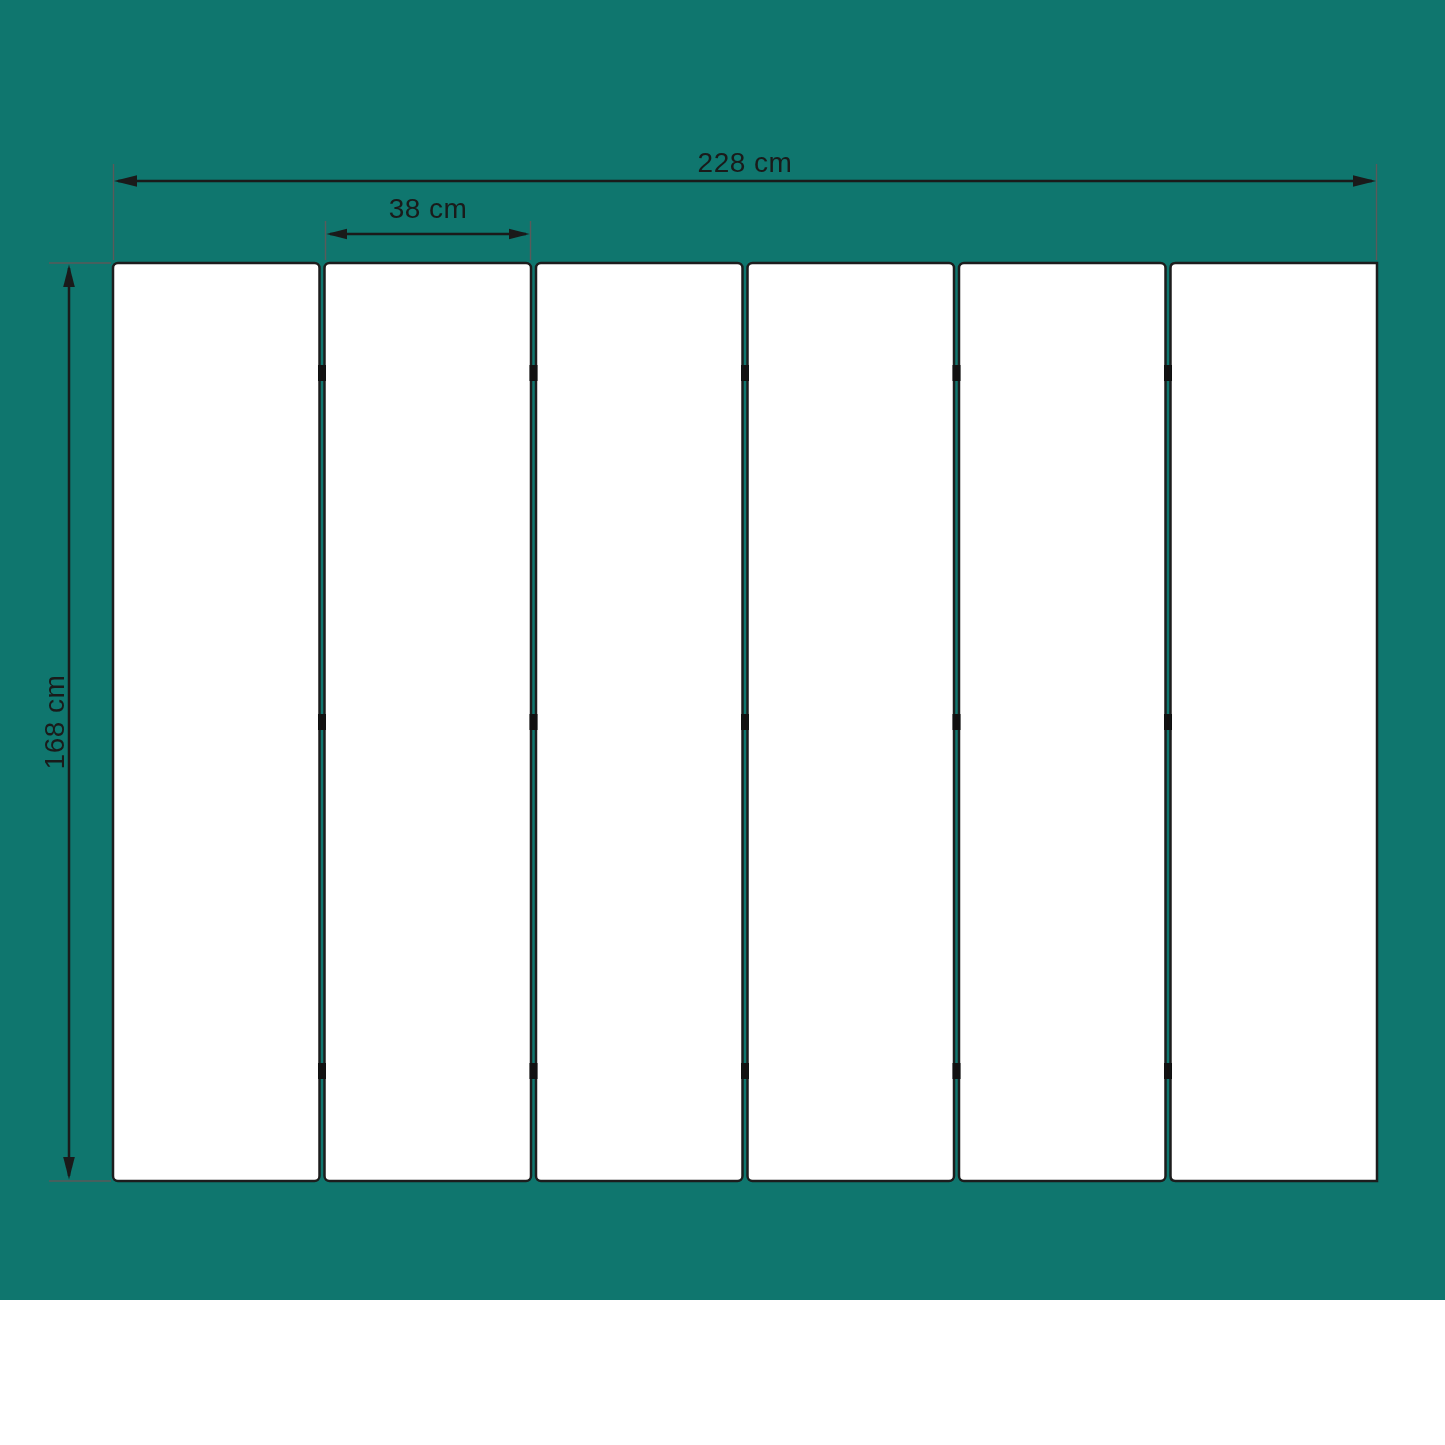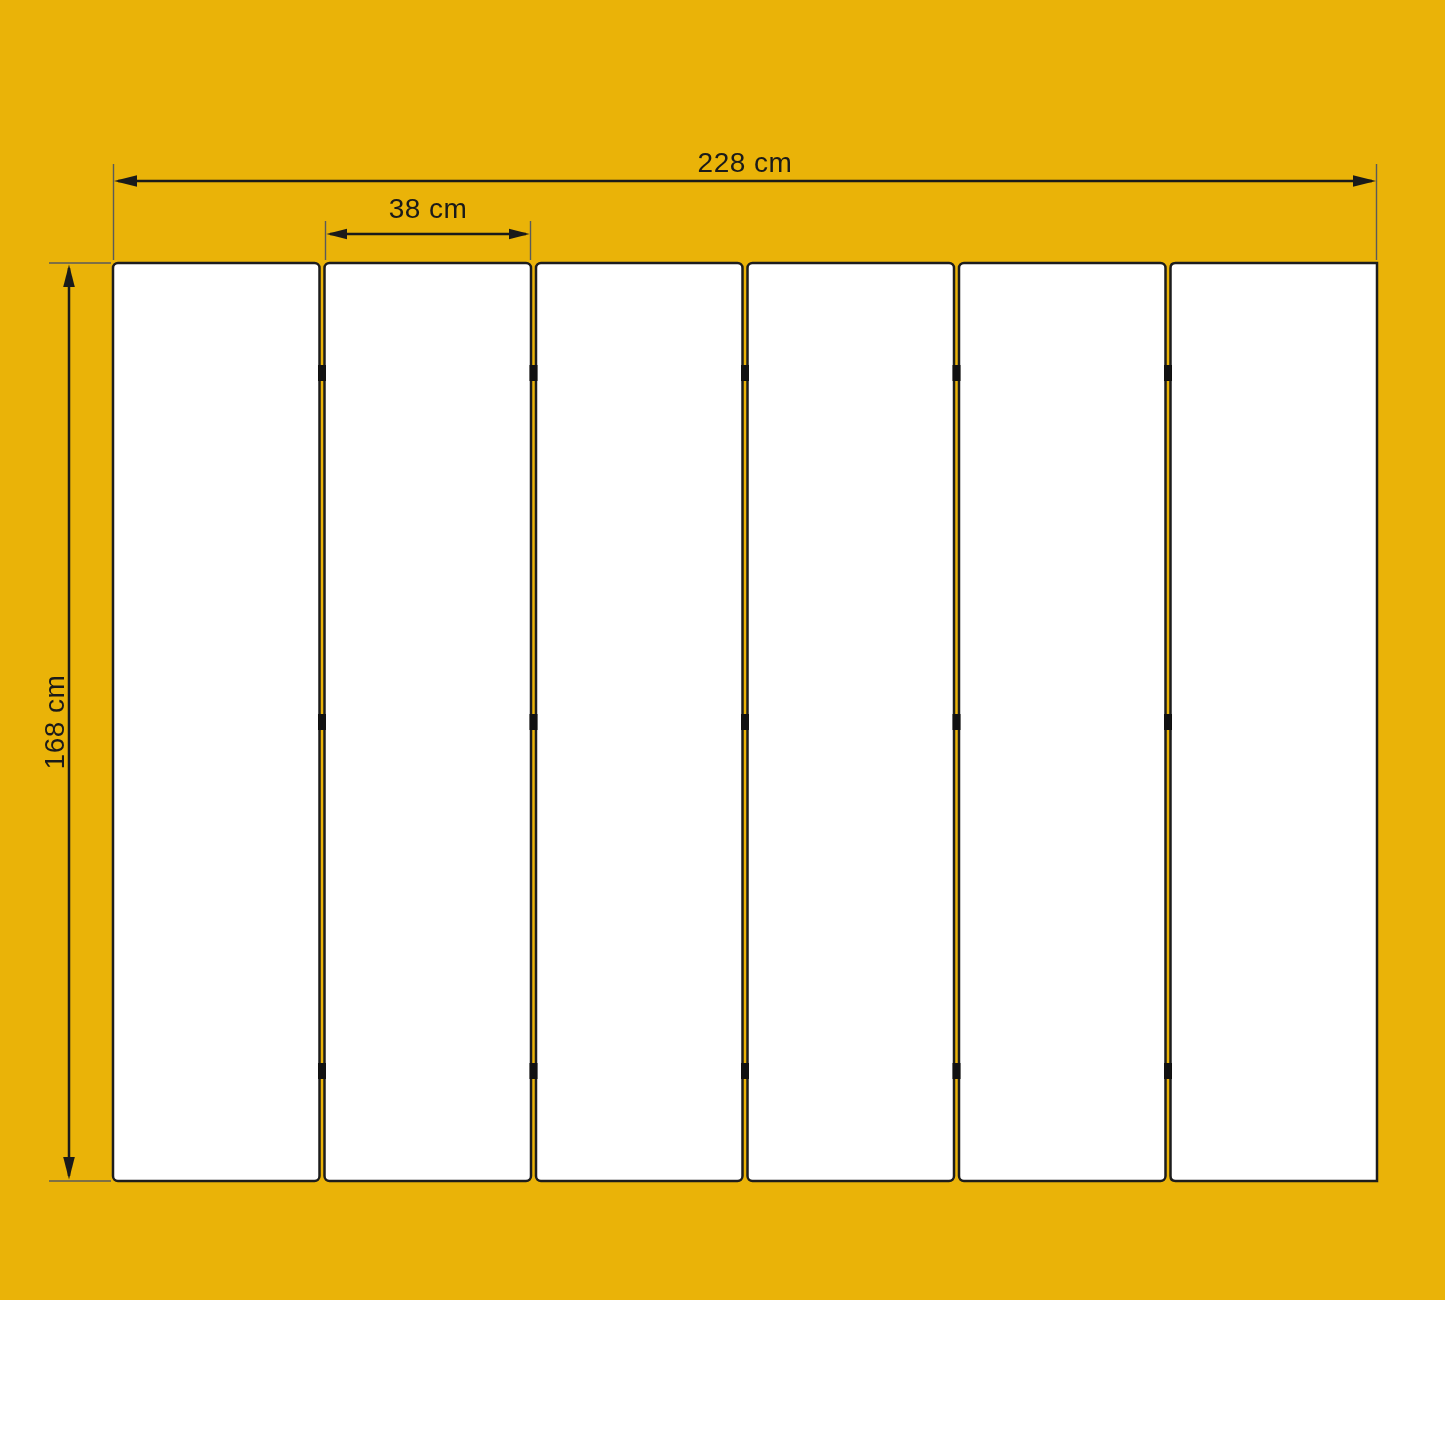--- a/index.html
+++ b/index.html
@@ -5,21 +5,21 @@
   html, body {
     margin: 0;
     padding: 0;
     background: #ffffff;
     font-family: "Liberation Sans", "DejaVu Sans", sans-serif;
   }
   .canvas {
     position: relative;
     width: 1445px;
     height: 1300px;
-    background: #eab308;
+    background: #0f766e;
     overflow: hidden;
   }
   svg.diagram {
     position: absolute;
     left: 0;
     top: 0;
     display: block;
   }
   .dim-label {
     font-family: "Liberation Sans", "DejaVu Sans", sans-serif;

